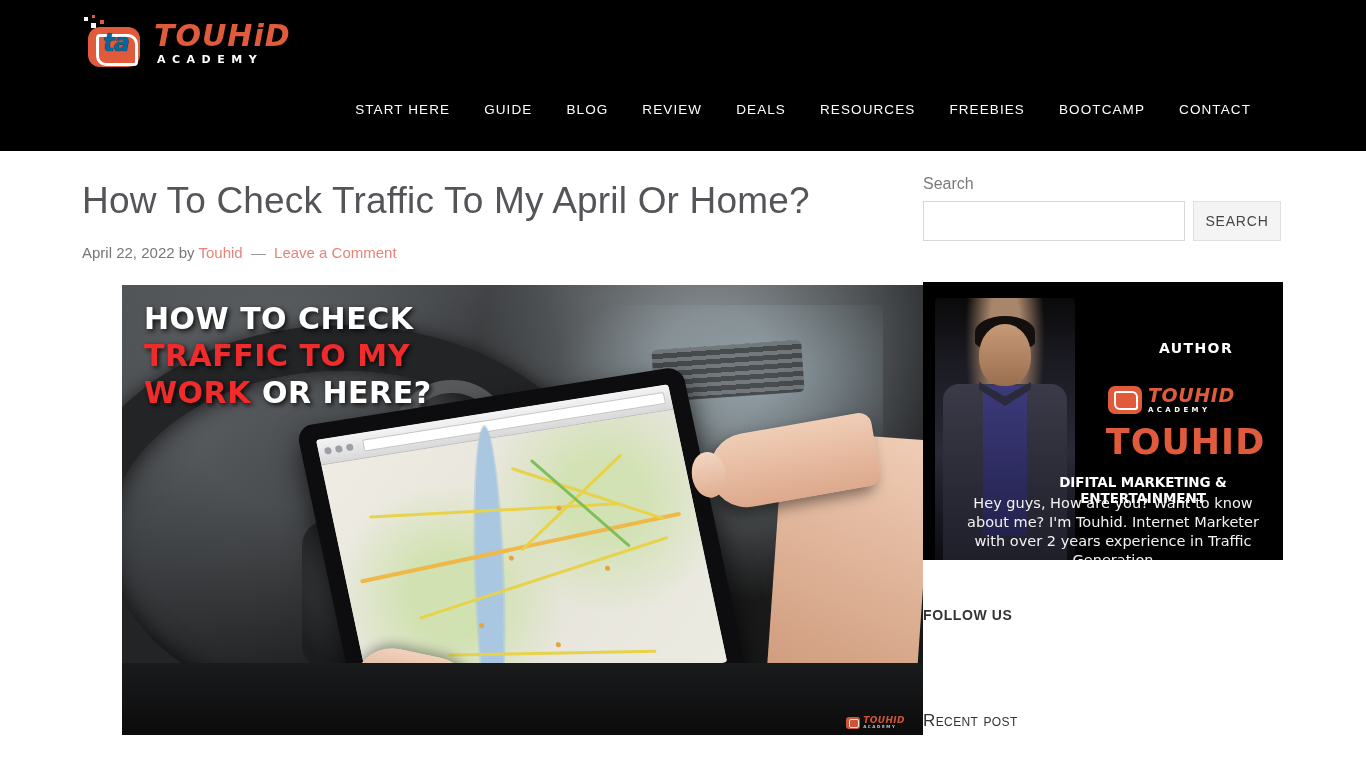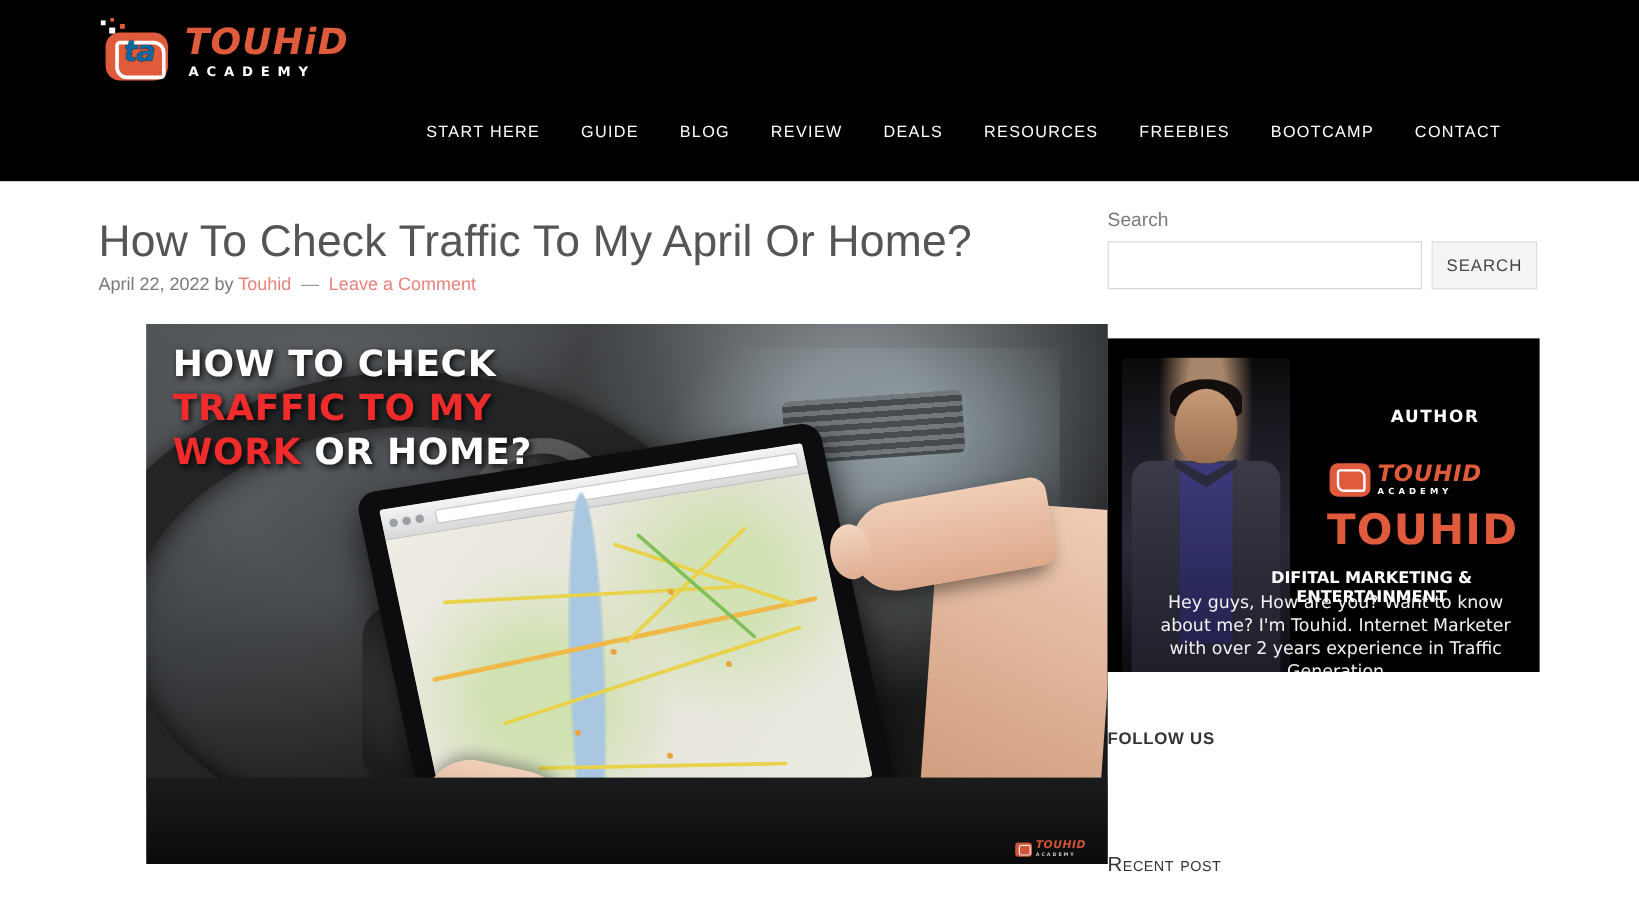--- a/index.html
+++ b/index.html
@@ -128,21 +128,21 @@
     margin: 0;
     padding-top: 28px;
     color: #555559;
     font-family: "Liberation Sans", sans-serif;
     font-size: 37px;
     font-weight: 300;
     line-height: 1.2;
     letter-spacing: 0.2px;
   }
   .entry-meta {
-    margin-top: 4px;
+    margin-top: 19px;
     color: #777779;
     font-size: 15px;
     font-family: "Liberation Sans", sans-serif;
     line-height: 1.4;
   }
   .entry-meta a {
     color: #e8837a;
     text-decoration: none;
     cursor: pointer;
   }
@@ -627,21 +627,21 @@
       <div class="hand"></div>
       <div class="finger"></div>
       <div class="thumb"></div>
       <div class="bottom-bar"></div>
 
       <figcaption class="overlay-title">
         <div class="ol-white">HOW TO CHECK</div>
         <div class="ol-red">TRAFFIC TO MY</div>
         <div>
           <span class="ol-red">WORK</span>
-          <span class="ol-white">OR HOME?</span>
+          <span class="ol-white">OR HERE?</span>
         </div>
       </figcaption>
 
       <div class="watermark">
         <span class="wm-mark"></span>
         <span class="wm-text">
           <span class="wm-word">TOUHID</span>
           <span class="wm-sub">ACADEMY</span>
         </span>
       </div>

